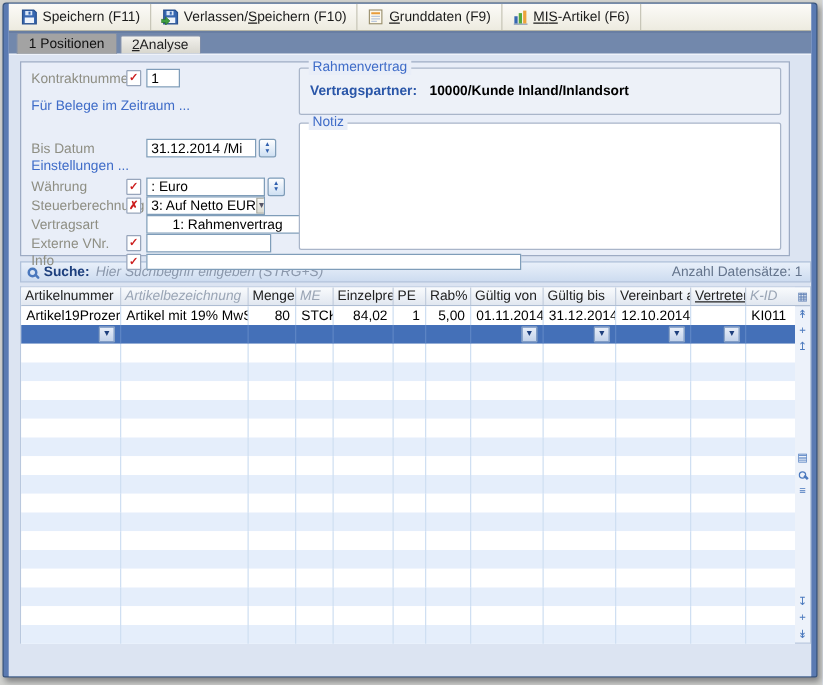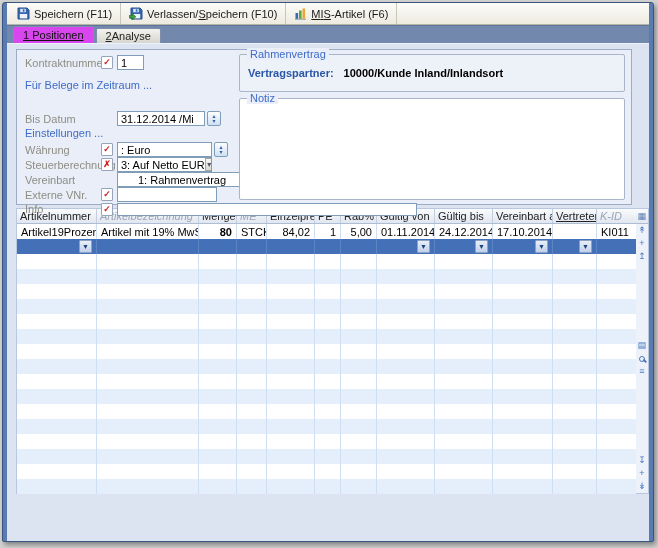--- a/index.html
+++ b/index.html
@@ -42,21 +42,21 @@
   
   .tabstrip {
     flex:0 0 18px; background:#7288ac; border-top:1px solid #5f7499;
     display:flex; align-items:flex-end; padding-left:6px; gap:2px;
   }
   .tab {
     padding:0 9px; border:1px solid #7e8da9; border-bottom:none; border-radius:2px 2px 0 0;
     display:flex; align-items:center; color:#111; white-space:nowrap;
   }
   .tab u { text-decoration:underline; }
-  .tab.active { background:#d946ef; height:17px; position:relative; z-index:2;text-decoration:underline; }
+  .tab.active { background:#a3a3a3; height:17px; position:relative; z-index:2; }
   .tab.inactive { background:linear-gradient(#f3f2ed,#d7d6ce); height:15px; color:#222; }
   
   .tabpage { flex:1; background:#dce4f2; border-top:1px solid #eef2fa; padding:5px 0 0 9px; display:flex; flex-direction:column; overflow:hidden; }
   
   .panel { position:relative; flex:0 0 156px; width:616px; border:1px solid #9dabc4; background:#e9eef8; }
   .frow { position:absolute; left:8px; height:15px; display:flex; align-items:center; }
   .flabel { width:76px; color:#8e8e83; white-space:nowrap; }
   .islot { width:16px; display:flex; align-items:center; }
   .fsection { position:absolute; left:8px; color:#3f6cc8; white-space:nowrap; }
   .cicon {
@@ -159,20 +159,32 @@
               <rect x="6.8" y="2.3" width="1.6" height="2.4" fill="#3767b1"></rect>
               <rect x="3.8" y="7" width="7.4" height="4.4" fill="#eef3fb"></rect>
               <path d="M0 8.5h3.5v-2l3.4 3.2L3.5 13v-2H0z" fill="#3fa03f" stroke="#2b712b" stroke-width="0.6"></path>
             </svg>
           </span>
           <span class="tlabel">Verlassen/<u>S</u>peichern (F10)</span>
         </div>
         <div class="tbtn">
           <span class="ticon">
             <svg width="13" height="13" viewBox="0 0 13 13">
+              <rect x="1.5" y="1" width="10" height="11" fill="#fdf9ee" stroke="#9a8f6d" stroke-width="0.9"></rect>
+              <rect x="3" y="2.8" width="7" height="1.6" fill="#e89c3c"></rect>
+              <rect x="3" y="5.6" width="7" height="1" fill="#b9c7de"></rect>
+              <rect x="3" y="7.6" width="7" height="1" fill="#b9c7de"></rect>
+              <rect x="3" y="9.6" width="4.5" height="1" fill="#b9c7de"></rect>
+            </svg>
+          </span>
+          <span class="tlabel"><u>G</u>runddaten (F9)</span>
+        </div>
+        <div class="tbtn">
+          <span class="ticon">
+            <svg width="13" height="13" viewBox="0 0 13 13">
               <path d="M1 12.2h11" stroke="#8899b5"></path>
               <rect x="1.5" y="6" width="2.6" height="5.8" fill="#3767b1"></rect>
               <rect x="5" y="3.5" width="2.6" height="8.3" fill="#53a83e"></rect>
               <rect x="8.5" y="1.5" width="2.6" height="10.3" fill="#eda33b"></rect>
             </svg>
           </span>
           <span class="tlabel"><u>M</u><u>I</u><u>S</u>-Artikel (F6)</span>
         </div>
       </div>
 
@@ -221,21 +233,21 @@
           <span class="flabel">Steuerberechnung</span>
           <span class="islot">
               <span class="cicon">✗</span>
             </span>
           <span class="combo" style="width:95px">
             <span>3: Auf Netto EUR</span>
             <span class="ddgray">▼</span>
           </span>
         </div>
         <div class="frow" style="top:122px">
-          <span class="flabel">Vereinbart</span>
+          <span class="flabel">Vertragsart</span>
           <span class="islot"></span>
           <span class="combo indent" style="width:288px">1: Rahmenvertrag</span>
           <span class="spin">
               <span>▴</span>
               <span>▾</span>
             </span>
         </div>
         <div class="frow" style="top:137px">
           <span class="flabel">Externe VNr.</span>
           <span class="islot">
@@ -257,48 +269,54 @@
             <span class="plabel">Vertragspartner:</span>
             <span>10000/Kunde Inland/Inlandsort</span>
           </div>
         </div>
         <div class="gbox notiz">
           <span class="gtitle">Notiz</span>
           <div class="notiz-area"></div>
         </div>
       </div>
 
+      <div class="searchbar">
+        <span class="mag"></span>
+        <span class="slabel">Suche:</span>
+        <span class="shint">Hier Suchbegriff eingeben (STRG+S)</span>
+        <span class="scount">Anzahl Datensätze: 1</span>
+      </div>
 
       <div class="gridwrap">
         <div class="gtable" id="gtable">
             <div class="ghrow">
               <div class="gh" style="width: 80px;">Artikelnummer</div>
               <div class="gh muted" style="width: 102px;">Artikelbezeichnung</div>
               <div class="gh" style="width: 38px;">Menge</div>
               <div class="gh muted" style="width: 30px;">ME</div>
               <div class="gh" style="width: 48px;">Einzelpreis</div>
               <div class="gh" style="width: 26px;">PE</div>
               <div class="gh" style="width: 36px; text-align: right;">Rab%</div>
               <div class="gh" style="width: 58px;">Gültig von</div>
               <div class="gh" style="width: 58px;">Gültig bis</div>
               <div class="gh" style="width: 60px;">Vereinbart am</div>
               <div class="gh" style="width: 44px; text-decoration: underline;">Vertreter</div>
               <div class="gh muted" style="width: 40px;">K-ID</div>
             </div>
             <div class="gr">
               <div class="gc" style="width: 80px;">Artikel19Prozer</div>
               <div class="gc" style="width: 102px;">Artikel mit 19% MwSt.</div>
-              <div class="gc r" style="width: 38px; font-weight: bold;">80</div>
+              <div class="gc r" style="width: 38px;">80</div>
               <div class="gc" style="width: 30px;">STCK</div>
               <div class="gc r" style="width: 48px;">84,02</div>
               <div class="gc r" style="width: 26px;">1</div>
               <div class="gc r" style="width: 36px;">5,00</div>
               <div class="gc" style="width: 58px;">01.11.2014</div>
-              <div class="gc" style="width: 58px;">24.12.2014</div>
-              <div class="gc" style="width: 60px;">17.10.2014</div>
+              <div class="gc" style="width: 58px;">31.12.2014</div>
+              <div class="gc" style="width: 60px;">12.10.2014</div>
               <div class="gc" style="width: 44px;"></div>
               <div class="gc" style="width: 40px;">KI011</div>
             </div>
             <div class="gr sel">
               <div class="gc" style="width: 80px;">
                 <span class="dd">▼</span>
               </div>
               <div class="gc" style="width: 102px;"></div>
               <div class="gc r" style="width: 38px;"></div>
               <div class="gc" style="width: 30px;"></div>

